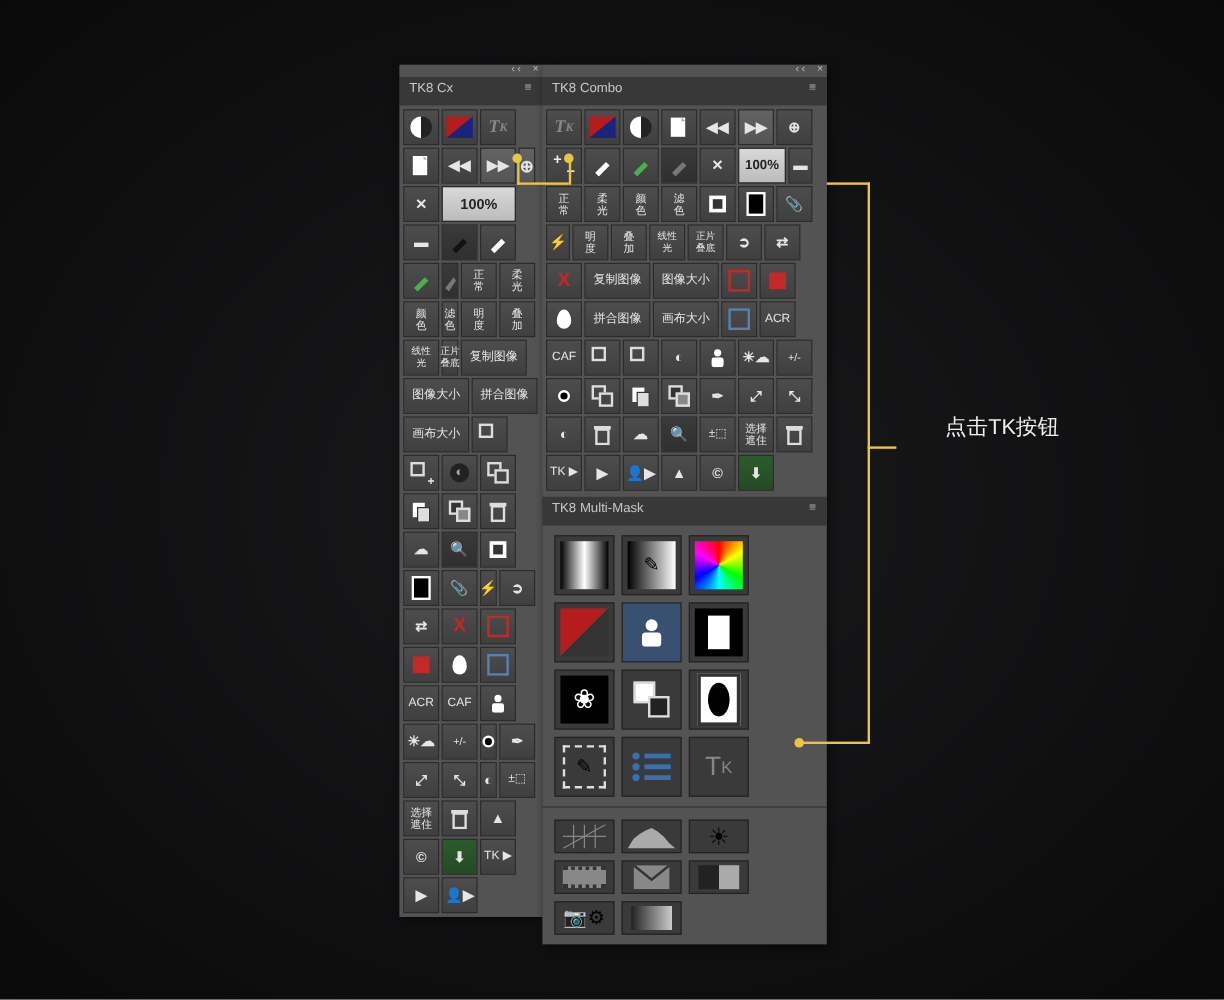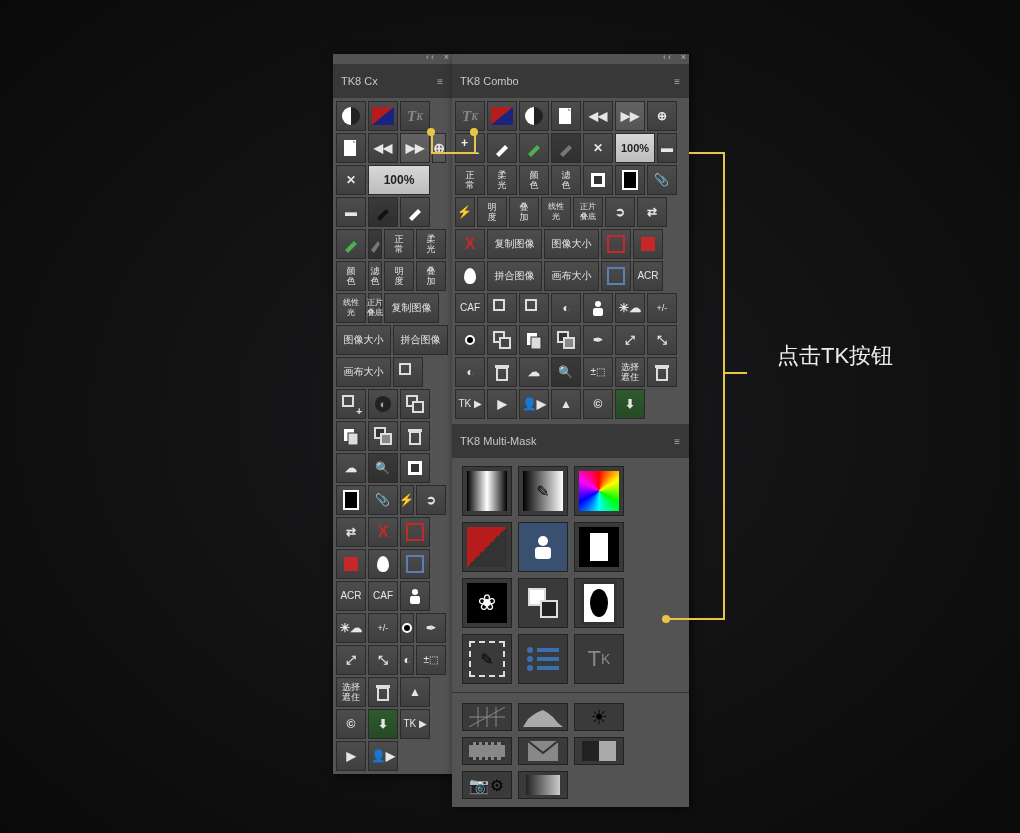--- a/index.html
+++ b/index.html
@@ -10,22 +10,22 @@
   position: relative; overflow: hidden;
 }
 .panel {
   position: absolute; background: #535353;
   box-shadow: 2px 2px 8px rgba(0,0,0,.6);
 }
 .panel-chrome { height: 10px; background: #535353; position:relative; }
 .panel-chrome .cc { position:absolute; right:6px; top:-2px; color:#b8b8b8; font-size:9px; letter-spacing:2px; }
 .panel-chrome .xx { position:absolute; right:-1px; top:-2px; color:#b8b8b8; font-size:9px; }
 .panel-title-bar {
-  height: 34px; background: #383838; color:#c8c8c8; font-size:11px;
-  padding: 4px 8px; display:flex; justify-content:space-between; align-items:center;
+  height: 24px; background: #383838; color:#c8c8c8; font-size:11px;
+  padding: 4px 8px; display:flex; justify-content:space-between; 
 }
 .panel-title-bar .menu-icn { color:#aaa; letter-spacing:1px; font-size:10px; }
 .grid { display:flex; flex-wrap:wrap; padding:3px; gap:2px; background:#535353;}
 .btn {
   width:30px; height:30px; background: linear-gradient(#4d4d4d,#3f3f3f);
   border:1px solid #2b2b2b; color:#e6e6e6; font-size:12px;
   display:flex; align-items:center; justify-content:center;
   cursor:pointer; position:relative; font-weight:bold;
 }
 .btn.small-txt { font-size:9px; line-height:10px; text-align:center; font-weight:normal;}
@@ -52,21 +52,21 @@
 .multi-grid{ display:flex; flex-wrap:wrap; gap:6px; padding:8px 10px; }
 .flag{width:22px;height:18px;position:relative;}
 .flag .t1{position:absolute;left:0;top:0;width:0;height:0;border-left:22px solid #b71c1c;border-bottom:18px solid transparent;}
 .flag .t2{position:absolute;right:0;bottom:0;width:0;height:0;border-right:22px solid #1a237e;border-top:18px solid transparent;}
 .pm-split{width:22px;height:18px;position:relative;}
 .pm-split::before{content:"+";position:absolute;left:2px;top:-3px;color:#eee;font-size:12px;}
 .pm-split::after{content:"−";position:absolute;right:2px;bottom:-3px;color:#eee;font-size:12px;}
 .pm-split .d{position:absolute;left:0;top:0;width:100%;height:100%;background:linear-gradient(135deg,#555 49%,#222 51%);z-index:-1;}
 
 
-.annot-box{ position:absolute; color:#eee; font-size:22px; line-height:32px; text-align:center;}
+.annot-box{ position:absolute; color:#eee; font-size:18px; line-height:32px; text-align:center;}
 .yline{ position:absolute; background:#e8c547; }
 .ydot{ position:absolute; width:8px;height:8px;border-radius:50%;background:#e8c547; }
 </style>
 </head>
 <body>
 
 <div class="panel" style="left:333px;top:54px;width:119px;">
   <div class="panel-chrome">
     <span class="cc" style="right:16px">‹‹</span>
     <span class="xx" style="right:3px">×</span>

